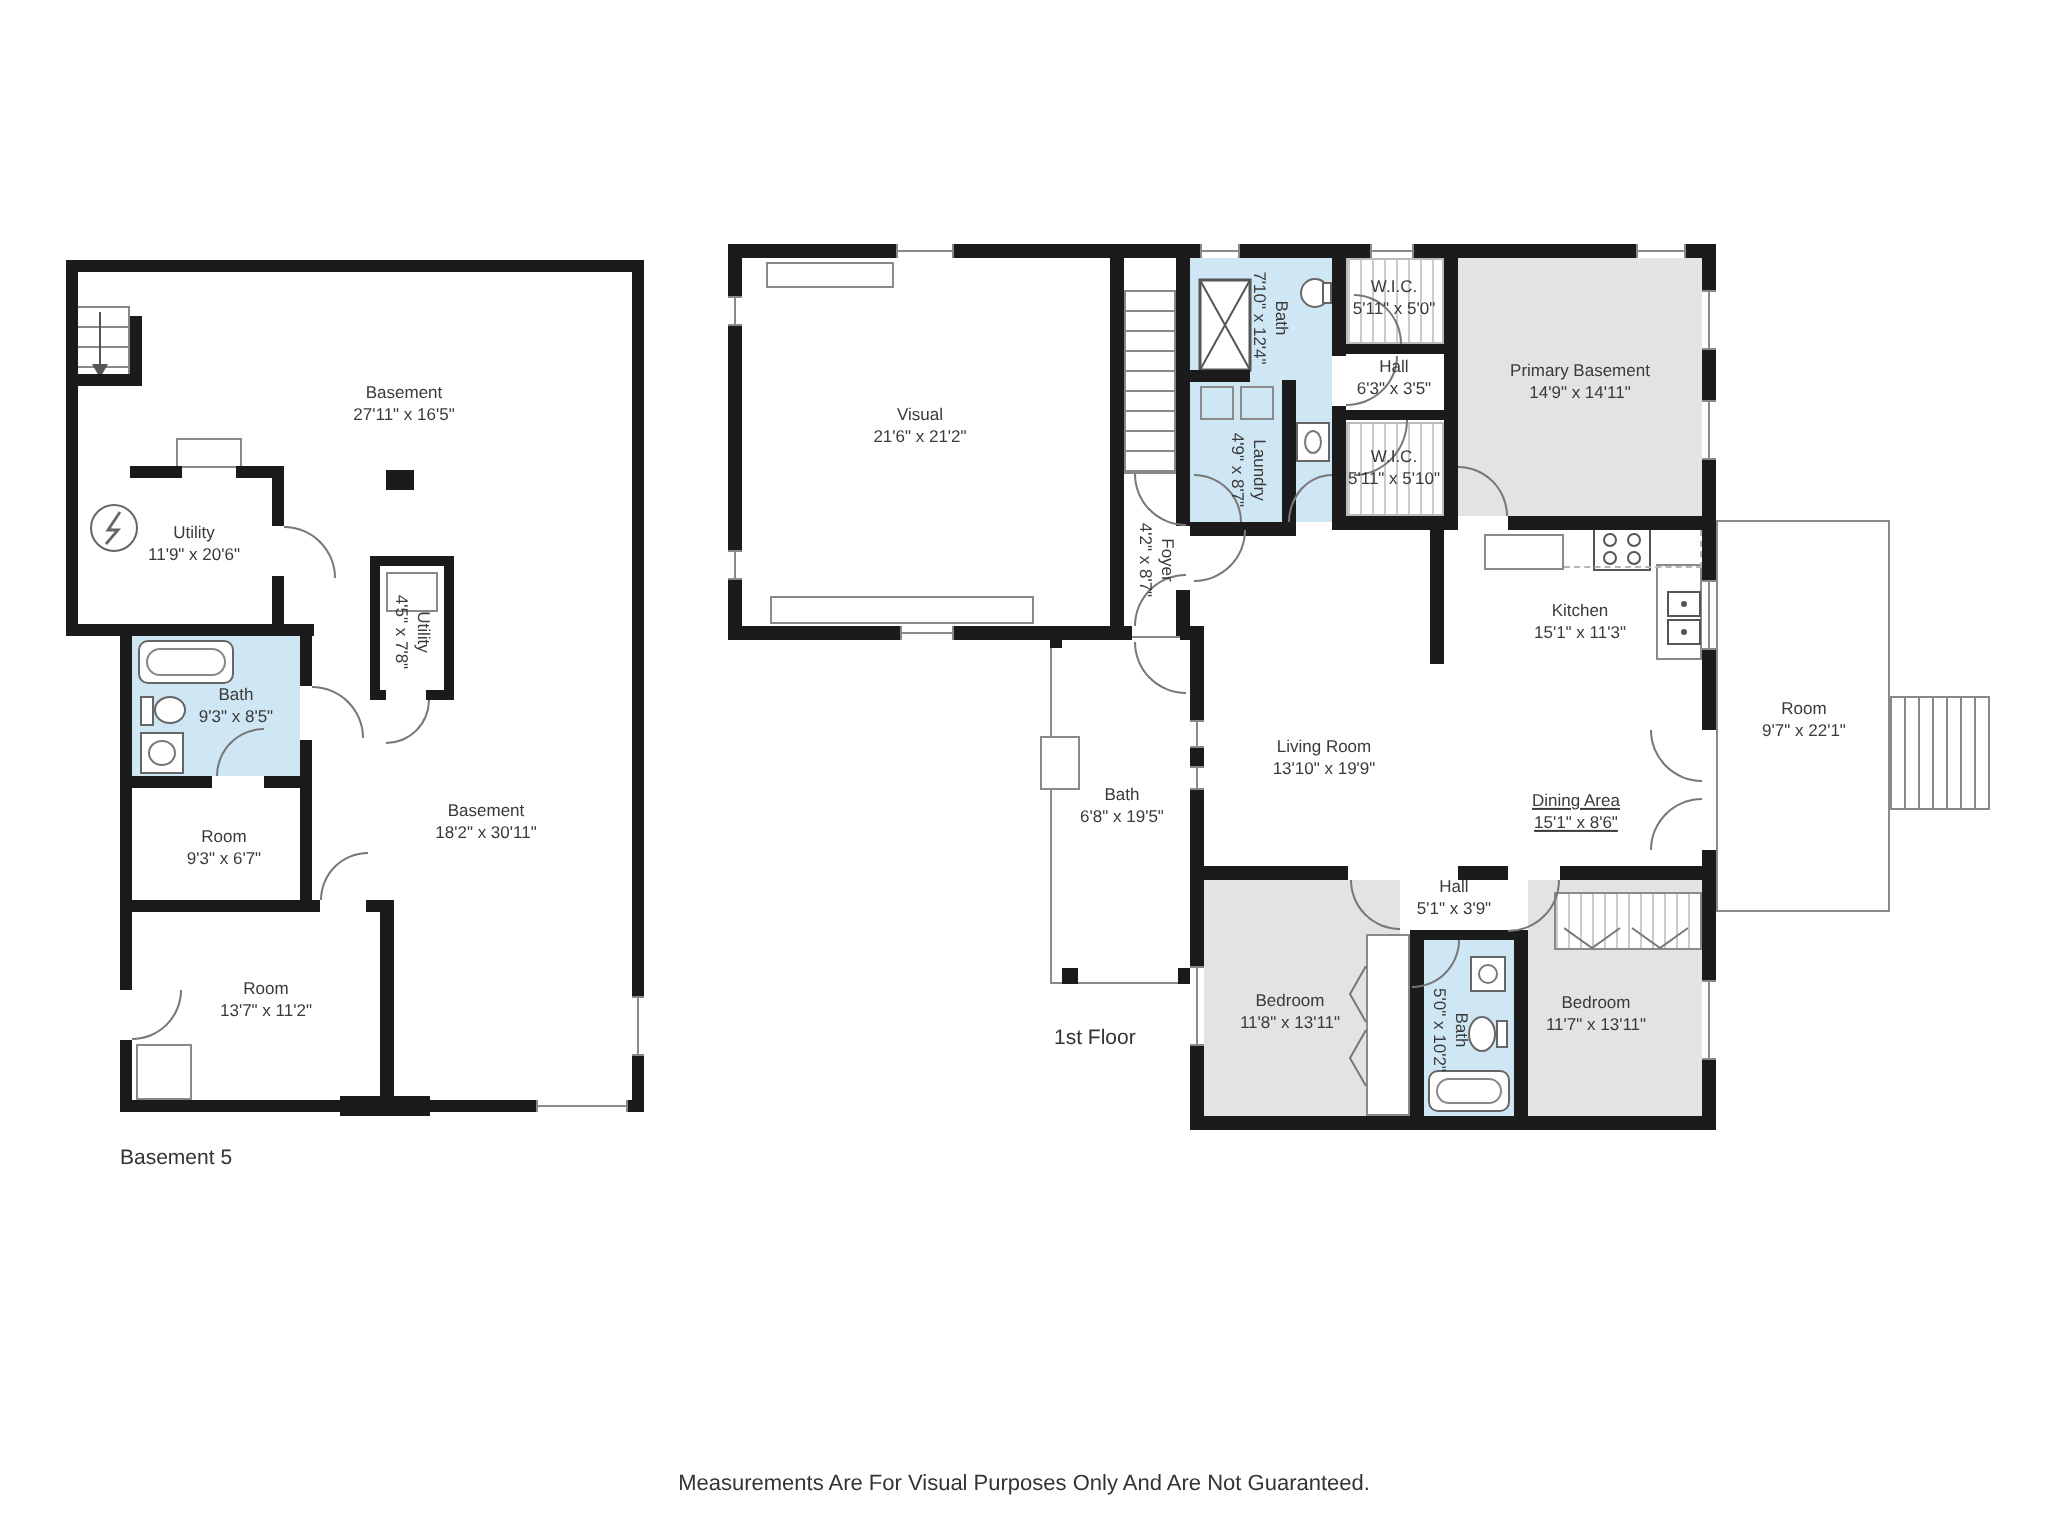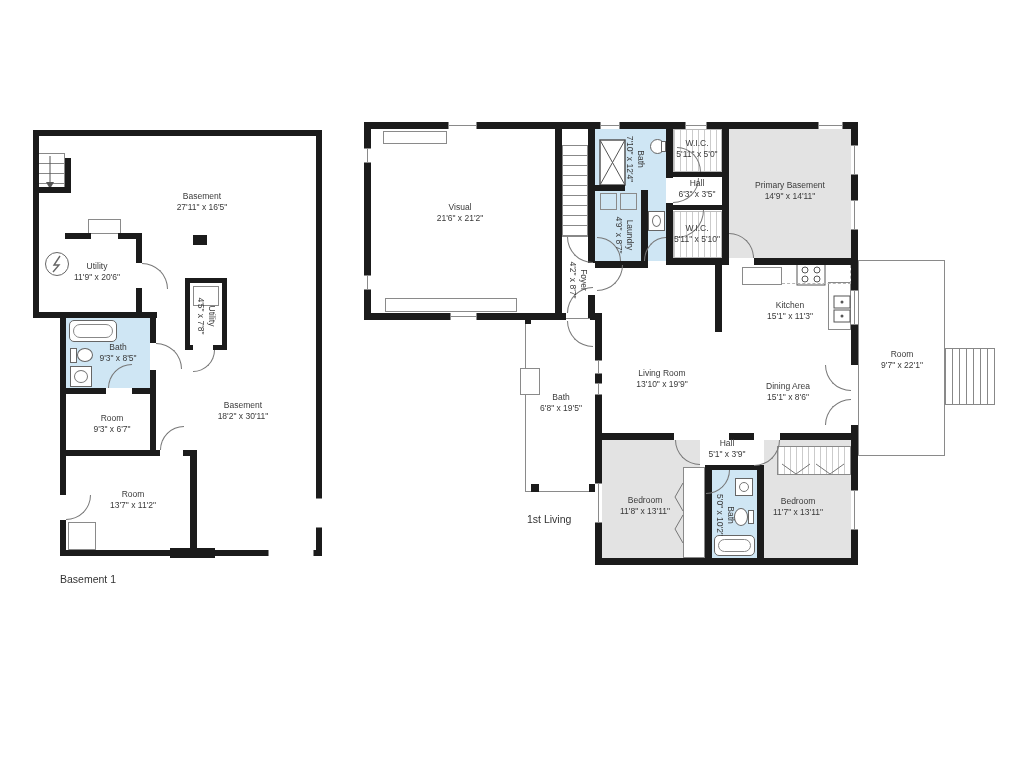--- a/index.html
+++ b/index.html
@@ -145,21 +145,21 @@
     <div class="lbl" style="left:213px;top:291px;">
       <span>Basement</span>
       <span>18'2" x 30'11"</span>
     </div>
     <div class="lbl" style="left:103px;top:380px;">
       <span>Room</span>
       <span>13'7" x 11'2"</span>
     </div>
   </div>
 
-  <div class="ptitle" style="left:60px;top:573px;">Basement 1</div>
+  <div class="ptitle" style="left:60px;top:573px;">Basement 5</div>
 
   <div class="plan" style="left:364px;top:115px;width:655px;height:460px;">
 
     <i class="fill wet" style="left:231px;top:14px;width:71px;height:132px;"></i>
     <i class="fill gray" style="left:365px;top:14px;width:122px;height:129px;"></i>
     <i class="fill gray" style="left:238px;top:325px;width:98px;height:118px;"></i>
     <i class="fill gray" style="left:400px;top:325px;width:87px;height:118px;"></i>
     <i class="fill wet" style="left:348px;top:355px;width:45px;height:88px;"></i>
     <i class="fill hatch" style="left:309px;top:14px;width:49px;height:43px;"></i>
     <i class="fill hatch" style="left:309px;top:96px;width:49px;height:47px;"></i>
@@ -322,21 +322,21 @@
       <span>14'9" x 14'11"</span>
     </div>
     <div class="lbl" style="left:426px;top:196px;">
       <span>Kitchen</span>
       <span>15'1" x 11'3"</span>
     </div>
     <div class="lbl" style="left:298px;top:236px;margin-top:28px;">
       <span>Living Room</span>
       <span>13'10" x 19'9"</span>
     </div>
-    <div class="lbl" style="left:424px;top:277px;">
+    <div class="lbl" style="left:424px;top:291px;text-decoration:underline;">
       <span>Dining Area</span>
       <span>15'1" x 8'6"</span>
     </div>
     <div class="lbl" style="left:538px;top:245px;">
       <span>Room</span>
       <span>9'7" x 22'1"</span>
     </div>
     <div class="lbl" style="left:197px;top:288px;">
       <span>Bath</span>
       <span>6'8" x 19'5"</span>
@@ -352,15 +352,16 @@
     <div class="lbl rot" style="left:361px;top:400px;">
       <span>Bath</span>
       <span>5'0" x 10'2"</span>
     </div>
     <div class="lbl" style="left:434px;top:392px;">
       <span>Bedroom</span>
       <span>11'7" x 13'11"</span>
     </div>
   </div>
 
-  <div class="ptitle" style="left:527px;top:513px;">1st Living</div>
-
+  <div class="ptitle" style="left:527px;top:513px;">1st Floor</div>
+
+  <div class="footer">Measurements Are For Visual Purposes Only And Are Not Guaranteed.</div>
 </div>
 
 </body></html>

